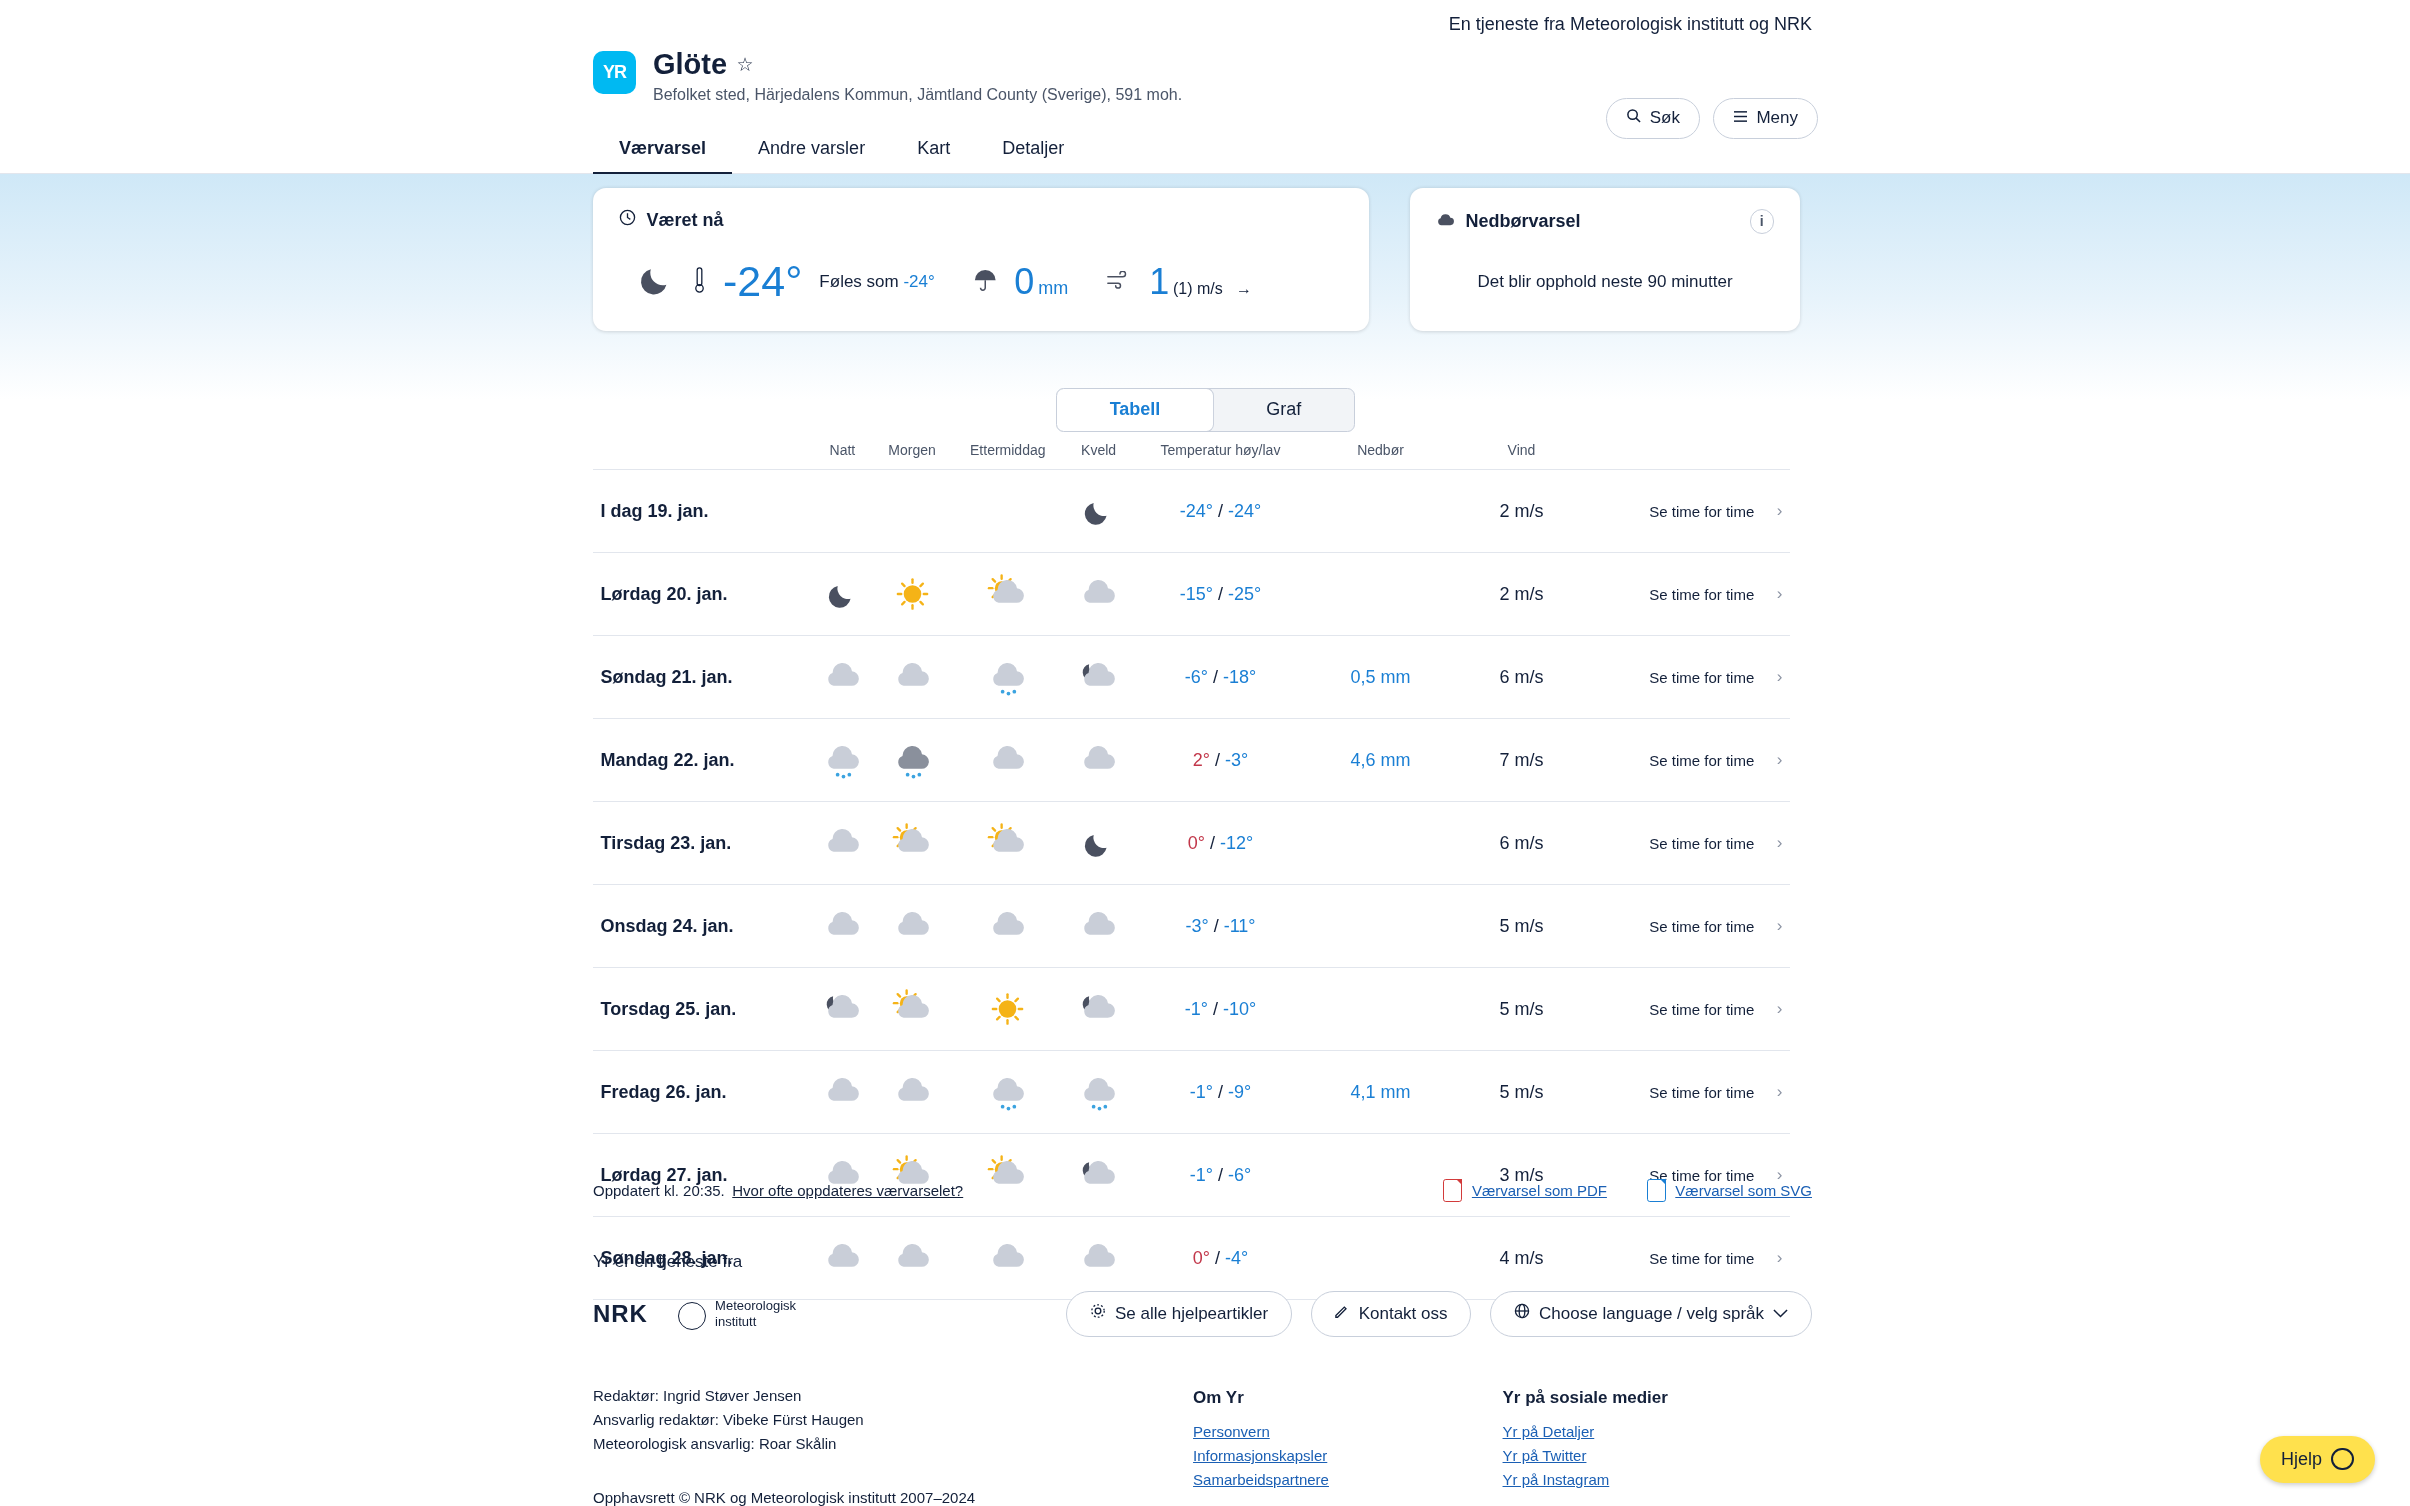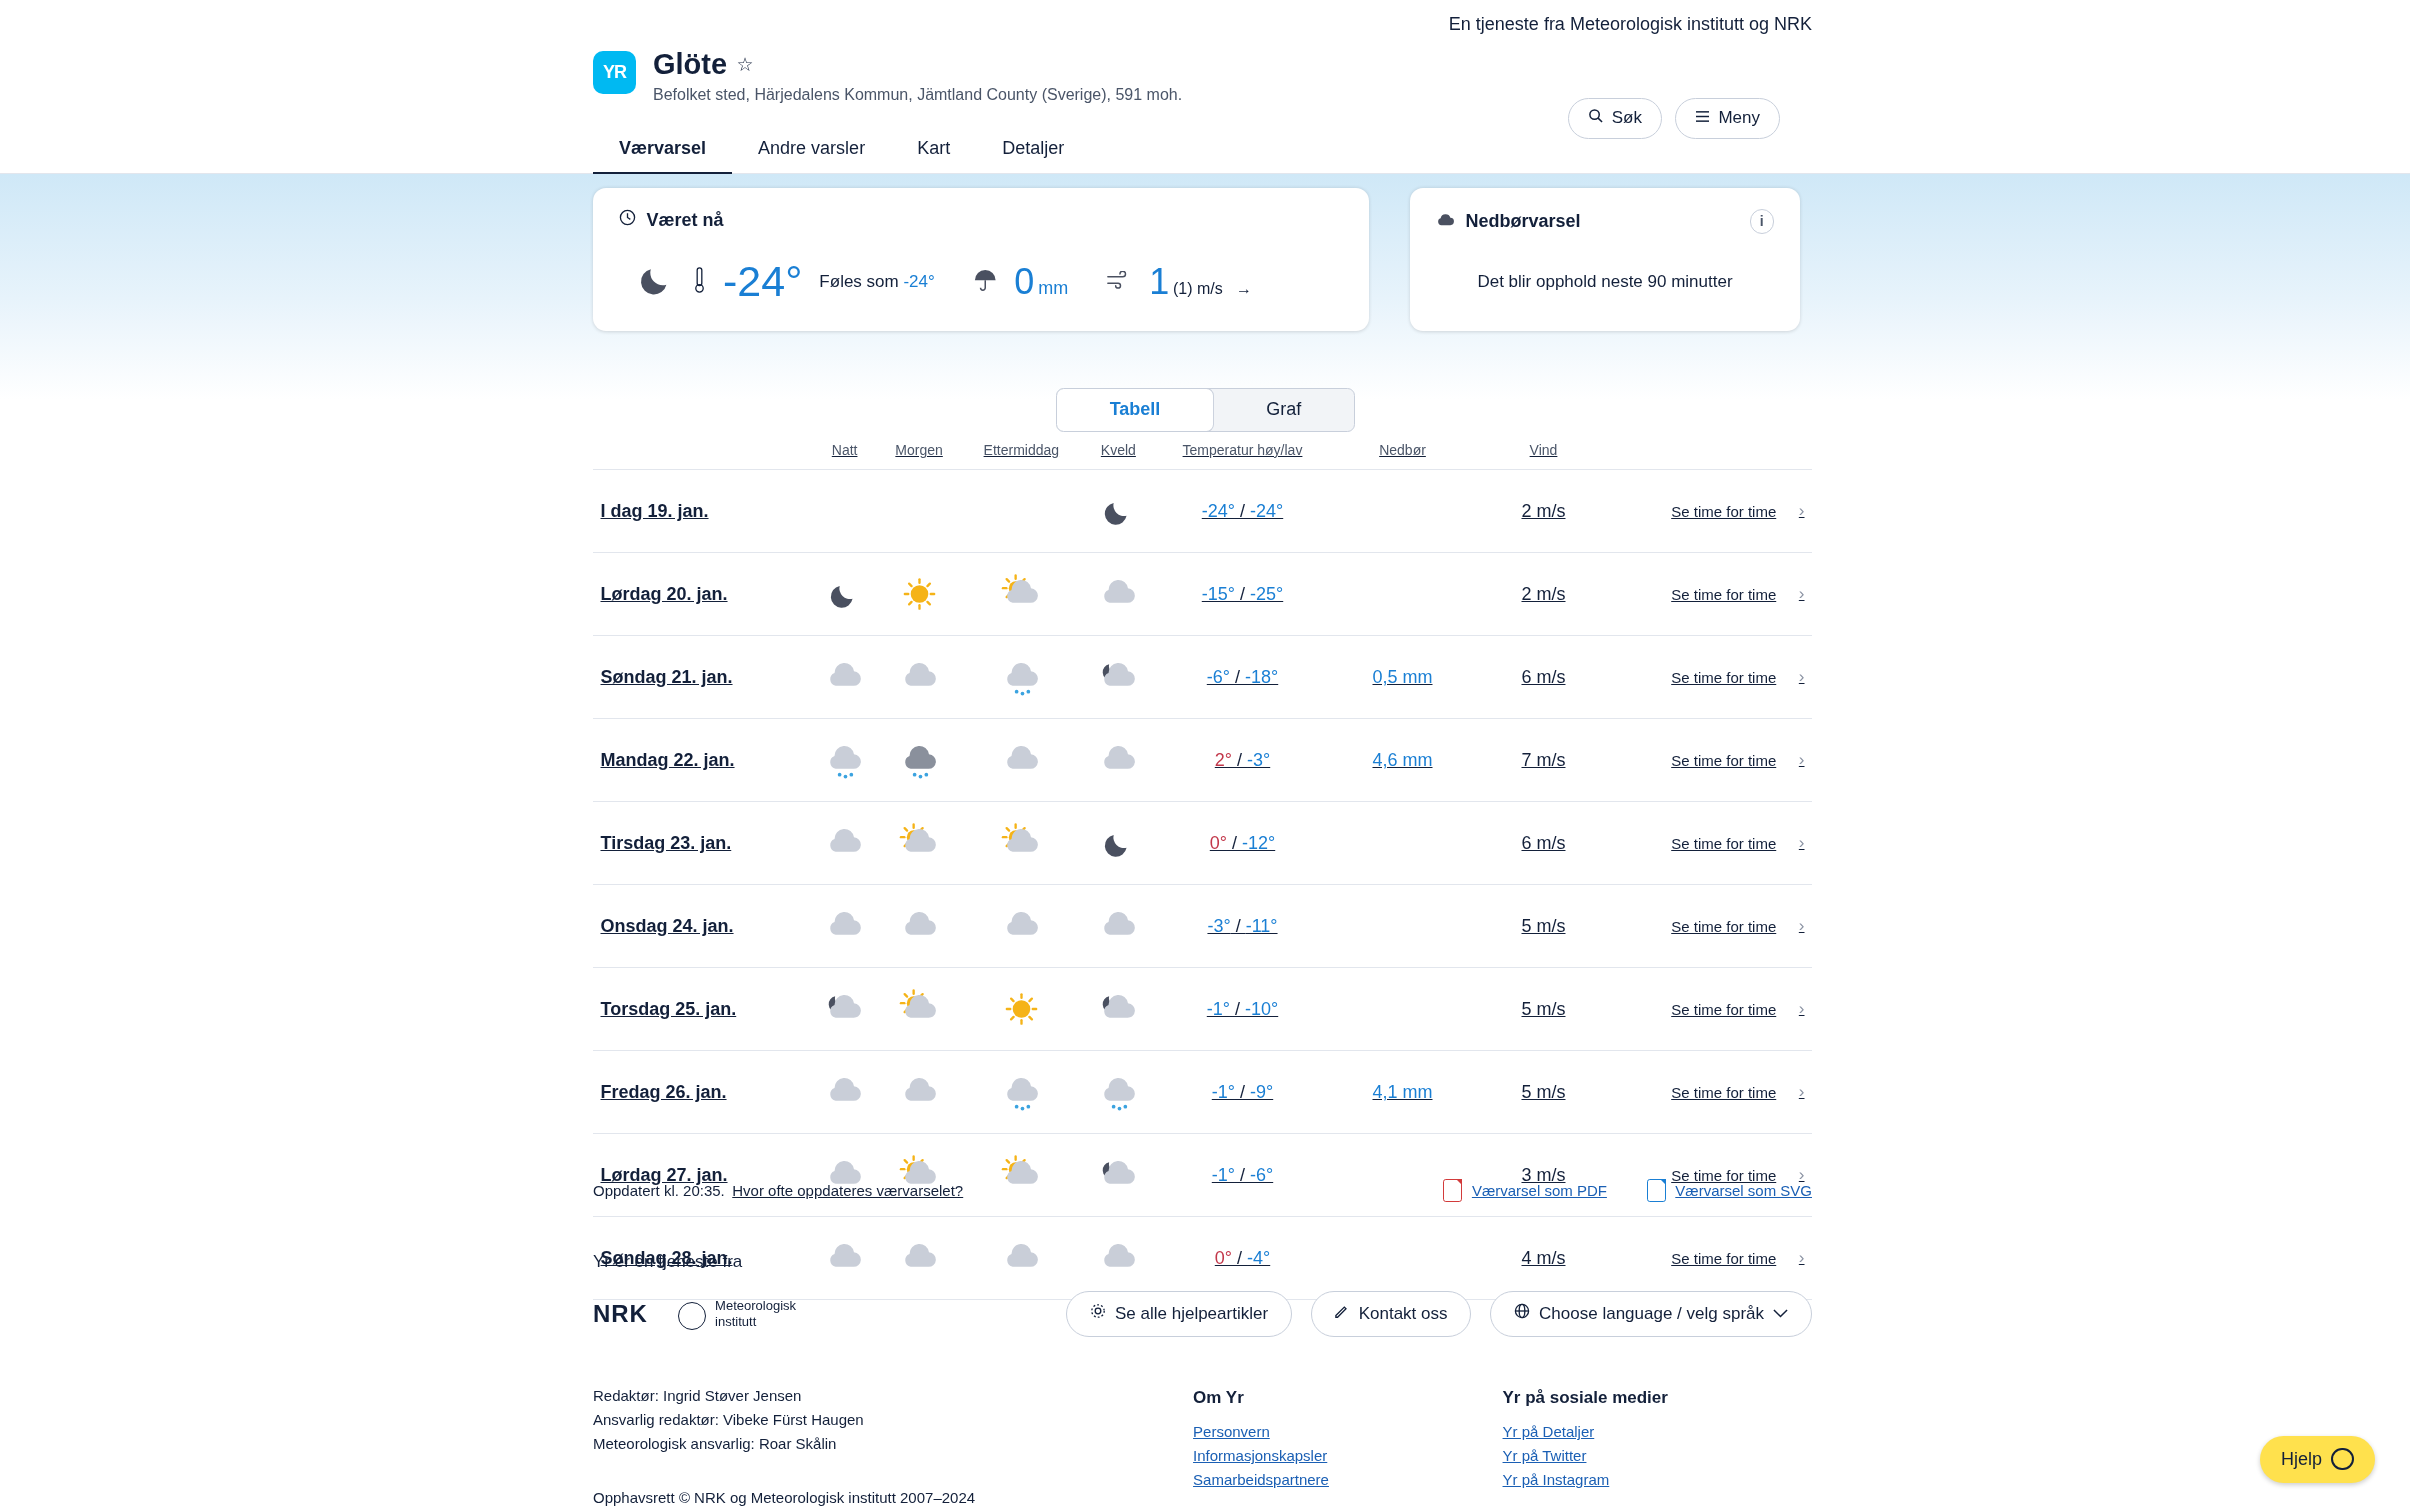--- a/index.html
+++ b/index.html
@@ -36,21 +36,21 @@
   }
   .place-block { margin-left: 17px; }
   .place-name {
     font-size: 29px; font-weight: bold; line-height: 1.1;
     display: flex; align-items: center; gap: 9.4px;
   }
   .star-icon { font-size: 19px; color: #13203a; font-weight: normal; }
   .place-sub { font-size: 16px; color: #4a5568; margin-top: 5.6px; }
 
   .header-actions {
-    position: absolute; right: 631px; top: 49px;
+    position: absolute; right: 593px; top: 49px;
     display: flex; gap: 13px;
   }
   .pill-btn {
     display: flex; align-items: center; gap: 8.5px;
     border: 0.9px solid #c8cfdb; border-radius: 22.6px;
     background: #fff; color: #13203a;
     font-size: 17px; padding: 9.4px 19px; cursor: pointer;
     font-family: inherit;
   }
 
@@ -124,21 +124,21 @@
   .toggle div {
     font-size: 18px; padding: 10.4px 53px; cursor: pointer; color: #13203a;
   }
   .toggle div.active {
     background: #fff; color: #1a7fd4; font-weight: bold;
     border-radius: 6.6px; box-shadow: 0 0 0 0.9px #c8cfdb;
   }
 
   
   .table-wrap {
-    position: absolute; top: 441px; left: 593px; right: 599px; text-decoration: underline;
+    position: absolute; top: 441px; left: 593px; right: 621px;
   }
   table { width: 100%; border-collapse: collapse; }
   thead th {
     font-size: 14px; font-weight: normal; color: #4a5568;
     padding-bottom: 11.3px; text-align: center;
     border-bottom: 0.9px solid #e2e6ed;
   }
   thead th.day-col { text-align: left; width: 217px; }
   thead th.temp-col { width: 179px; }
   thead th.prec-col { width: 141px; }

